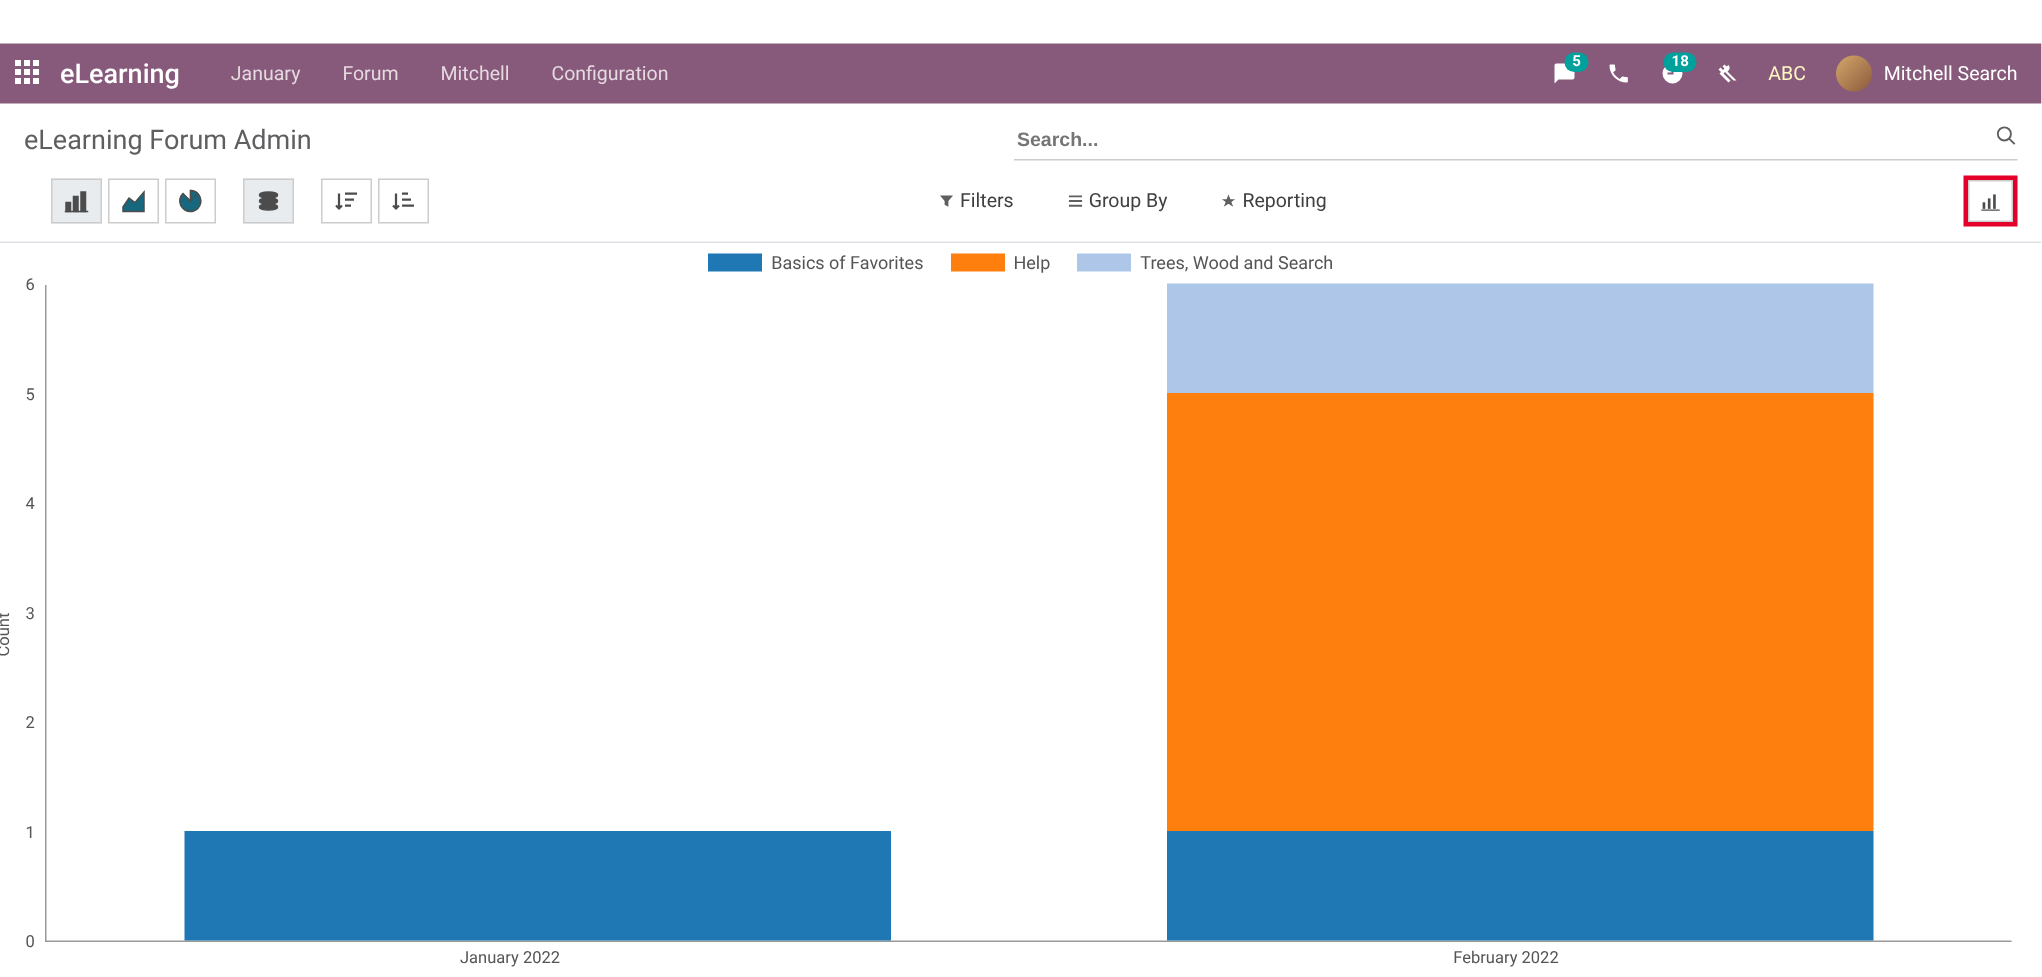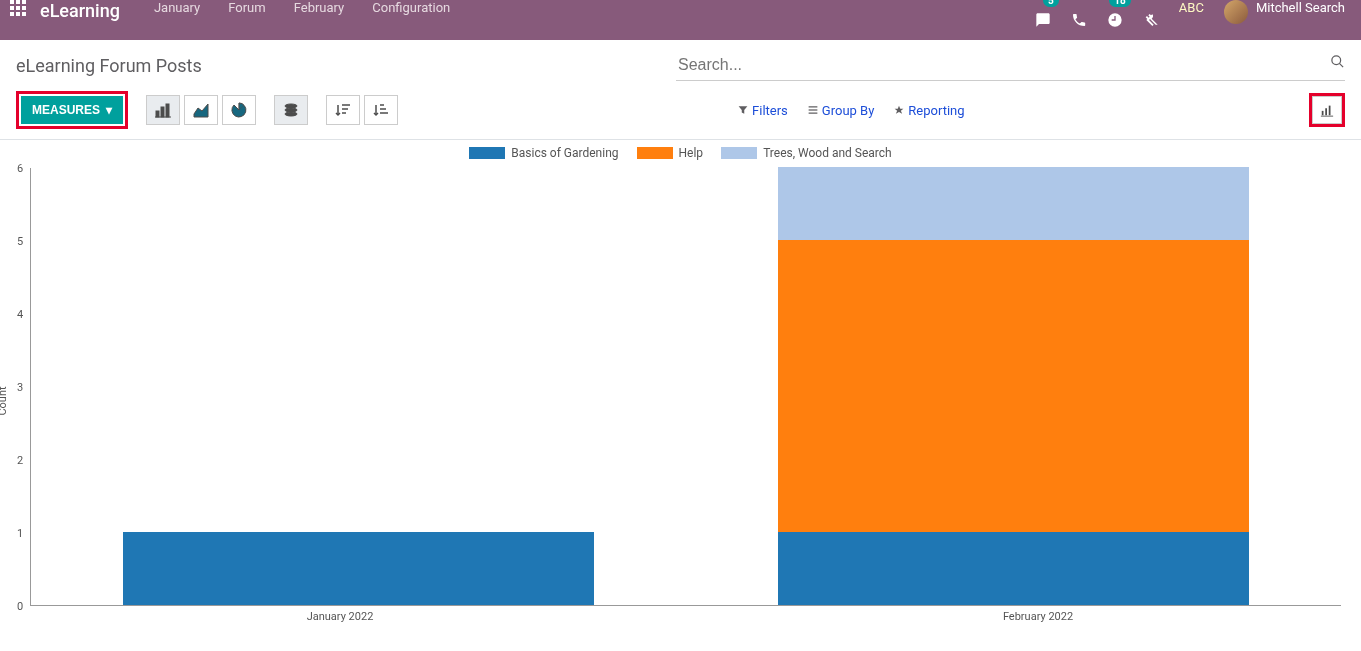--- a/index.html
+++ b/index.html
@@ -1,51 +1,51 @@
 <!DOCTYPE html>
 <html><head>
 <meta charset="utf-8">
 <style>
 * { box-sizing: border-box; margin: 0; padding: 0; }
 body { font-family: -apple-system, BlinkMacSystemFont, "Segoe UI", Roboto, Helvetica, Arial, sans-serif; font-size: 13px; color: #333; background: #fff; width: 1361px; height: 651px; overflow: hidden; }
 
 
-.navbar { background: #875a7b; height: 40px; display: flex; padding: 0 10px; color: #fff; }
+.navbar { background: #875a7b; height: 40px; display: flex; align-items: center; padding: 0 10px; color: #fff; margin-top: 29px; }
 .apps-icon { width: 18px; height: 18px; display: grid; grid-template-columns: repeat(3,4px); grid-template-rows: repeat(3,4px); gap: 2px; margin-right: 12px; cursor: pointer; }
 .apps-icon span { background: #fff; width: 4px; height: 4px; }
 .brand { font-size: 18px; font-weight: 500; margin-right: 20px; }
 .nav-link { color: #e6d9e0; padding: 0 14px; font-size: 13px; cursor: pointer; }
 .nav-spacer { flex: 1; }
 .nav-icon { position: relative; padding: 0 10px; cursor: pointer; display: flex; align-items: center; }
 .nav-icon svg { fill: #fff; width: 16px; height: 16px; }
 .badge { position: absolute; top: -6px; right: 2px; background: #00a09d; color: #fff; border-radius: 8px; font-size: 10px; padding: 1px 5px; font-weight: bold; }
 .sysabc { color: #fef9c3; padding: 0 10px; font-size: 13px; }
 .avatar { width: 24px; height: 24px; border-radius: 50%; background: linear-gradient(135deg,#d4a76a,#8b5a3c); margin: 0 8px 0 10px; }
 .username { color: #fff; font-size: 13px; margin-right: 6px; }
 
 
 .cp { padding: 10px 16px 0 16px; border-bottom: 1px solid #dee2e6; }
 .cp-row1 { display: flex; align-items: center; }
 .page-title { font-size: 18px; color: #5f5e61; font-weight: 400; flex: 0 0 660px; }
 .search-wrap { flex: 1; position: relative; border-bottom: 1px solid #ccc; }
-.search-input { width: 100%; border: none; outline: none; padding: 6px 24px 6px 2px; font-size: 16px; color: #666; }
+.search-input { width: 100%; border: none; outline: none; padding: 6px 24px 6px 2px; font-size: 13px; color: #666; font-weight: bold; }
 .search-icon { position: absolute; right: 0; top: 4px; cursor: pointer; }
 .cp-row2 { display: flex; align-items: center; padding: 10px 0; }
 
 
 .red-box { border: 3px solid #e4002b; padding: 2px; display: inline-block; }
 .btn-measures { background: #00a09d; color: #fff; border: 1px solid #00a09d; padding: 6px 10px; font-size: 12px; font-weight: bold; cursor: pointer; display: inline-flex; align-items: center; text-transform: uppercase; }
 .btn-measures .caret { margin-left: 6px; }
 .btn-group { display: flex; margin-left: 14px; }
 .btn-icon { border: 1px solid #ccc; background: #fff; width: 34px; height: 30px; display: flex; align-items: center; justify-content: center; cursor: pointer; margin-left: 4px; color: #4c4c4c; }
 .btn-icon.active { background: #e9ecef; color: #4c4c4c; }
 .btn-icon svg { width: 16px; height: 16px; fill: currentColor; stroke: currentColor; }
 
 .cp-spacer { flex: 0 0 340px; }
-.search-opts { display: flex; gap: 20px; color: #1d4ed8; font-size: 13px; justify-content: center;}
+.search-opts { display: flex; gap: 36px; color: #404040; font-size: 13px; justify-content: center;}
 .search-opt { cursor: pointer; display: flex; align-items: center; gap: 4px; }
 .view-switch { margin-left: auto; }
 .view-btn-box { border: 3px solid #e4002b; padding: 0; }
 .view-btn { border: 1px solid #ccc; background: #fff; width: 30px; height: 28px; display: flex; align-items: center; justify-content: center; }
 
 
 .chart-area { position: relative; height: 522px; padding-top: 6px; }
 .legend { display: flex; justify-content: center; gap: 18px; font-size: 12px; color: #555; margin-bottom: 8px; }
 .legend-item { display: flex; align-items: center; gap: 6px; }
 .sw { width: 36px; height: 12px; }
@@ -68,21 +68,21 @@
       <span></span>
       <span></span>
       <span></span>
       <span></span>
       <span></span>
       <span></span>
   </div>
   <div class="brand">eLearning</div>
   <div class="nav-link">January</div>
   <div class="nav-link">Forum</div>
-  <div class="nav-link">February</div>
+  <div class="nav-link">Mitchell</div>
   <div class="nav-link">Configuration</div>
   <div class="nav-spacer"></div>
   <div class="nav-icon">
     <svg viewBox="0 0 24 24">
         <path d="M20 2H4c-1.1 0-2 .9-2 2v18l4-4h14c1.1 0 2-.9 2-2V4c0-1.1-.9-2-2-2z"></path>
       </svg>
     <span class="badge">5</span>
   </div>
   <div class="nav-icon">
     <svg viewBox="0 0 24 24">
@@ -100,38 +100,32 @@
         <path d="M22 19l-9-9 1-1c1.5-1.5 1.5-4 0-5.5L12 5l-2-2-2 2 2 2-1.5 1.5L6 6 4 8l2.5 2.5L5 12l9 9 2-2-7-7 1.5-1.5L19 19l3 0z"></path>
       </svg>
   </div>
   <div class="sysabc">ABC</div>
   <div class="avatar"></div>
   <div class="username">Mitchell Search</div>
 </div>
 
 <div class="cp">
   <div class="cp-row1">
-    <div class="page-title">eLearning Forum Posts</div>
+    <div class="page-title">eLearning Forum Admin</div>
     <div class="search-wrap">
       <input class="search-input" placeholder="Search..." style="">
       <span class="search-icon">
         <svg width="15" height="15" viewBox="0 0 24 24" fill="none" stroke="#5f5e61" stroke-width="2">
             <circle cx="10" cy="10" r="7"></circle>
             <line x1="21" y1="21" x2="15" y2="15"></line>
           </svg>
       </span>
     </div>
   </div>
   <div class="cp-row2">
-    <div class="red-box">
-      <button class="btn-measures">
-        <span>Measures</span>
-        <span class="caret">▾</span>
-      </button>
-    </div>
     <div class="btn-group">
       <div class="btn-icon active">
         <svg viewBox="0 0 16 16">
             <rect x="1" y="9" width="3" height="6"></rect>
             <rect x="6" y="5" width="3" height="10"></rect>
             <rect x="11" y="2" width="3" height="13"></rect>
             <line x1="0" y1="15" x2="16" y2="15" stroke-width="1"></line>
           </svg>
       </div>
       <div class="btn-icon">
@@ -213,21 +207,21 @@
         </div>
       </div>
     </div>
   </div>
 </div>
 
 <div class="chart-area">
   <div class="legend">
     <div class="legend-item">
       <span class="sw" id="sw0" style="background: rgb(31, 119, 180);"></span>
-      <span>Basics of Gardening</span>
+      <span>Basics of Favorites</span>
     </div>
     <div class="legend-item">
       <span class="sw" id="sw1" style="background: rgb(255, 127, 14);"></span>
       <span>Help</span>
     </div>
     <div class="legend-item">
       <span class="sw" id="sw2" style="background: rgb(174, 199, 232);"></span>
       <span>Trees, Wood and Search</span>
     </div>
   </div>
@@ -238,19 +232,19 @@
 
   <div class="ytick" style="top: 438px;">0</div>
       <div class="ytick" style="top: 365px;">1</div>
       <div class="ytick" style="top: 292px;">2</div>
       <div class="ytick" style="top: 219px;">3</div>
       <div class="ytick" style="top: 146px;">4</div>
       <div class="ytick" style="top: 73px;">5</div>
       <div class="ytick" style="top: 0px;">6</div>
       <div class="xcat" style="left: 309px; text-align: right;">January 2022</div>
       <div style="position: absolute; left: 91.7px; width: 471.6px; bottom: 0px; height: 73px; background: rgb(31, 119, 180);"></div>
-      <div class="xcat" style="left: 1007px;">February 2022</div>
+      <div class="xcat" style="left: 973px;">February 2022</div>
       <div style="position: absolute; left: 746.7px; width: 471.6px; bottom: 0px; height: 73px; background: rgb(31, 119, 180);"></div>
       <div style="position: absolute; left: 746.7px; width: 471.6px; bottom: 73px; height: 292px; background: rgb(255, 127, 14);"></div>
       <div style="position: absolute; left: 746.7px; width: 471.6px; bottom: 365px; height: 73px; background: rgb(174, 199, 232);"></div>
     </div>
 
 </div>
 
 </body></html>

